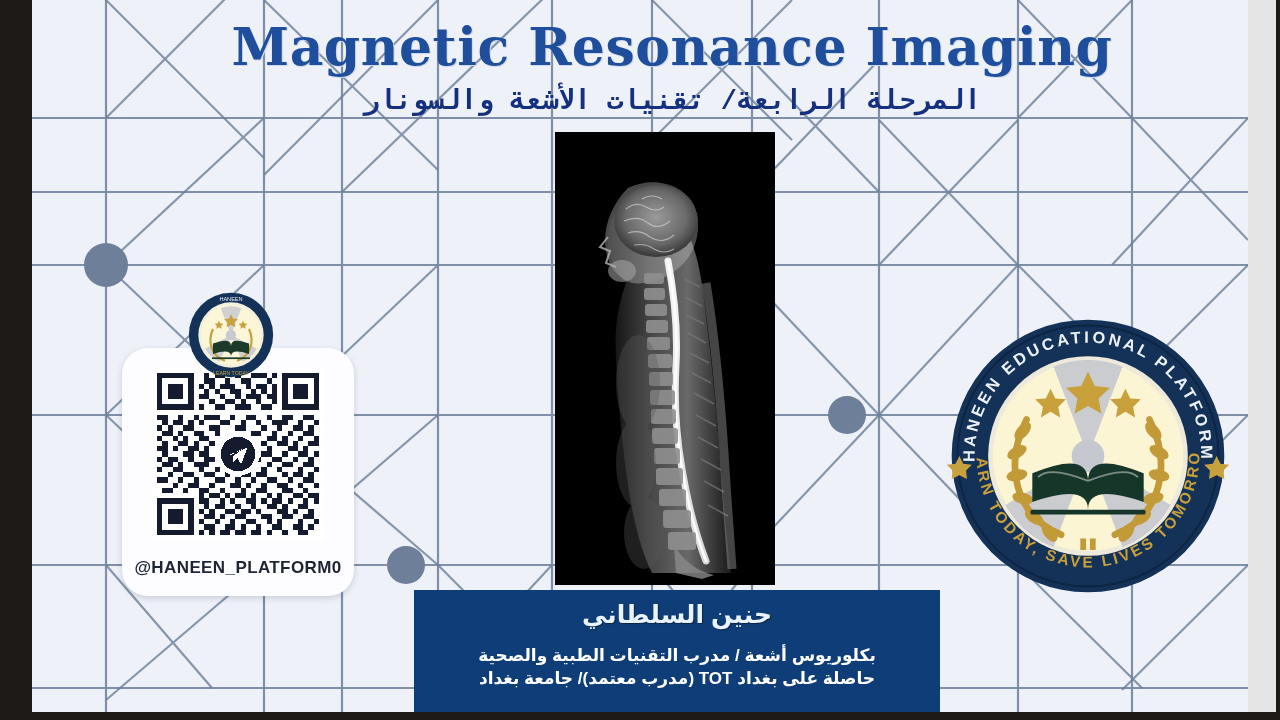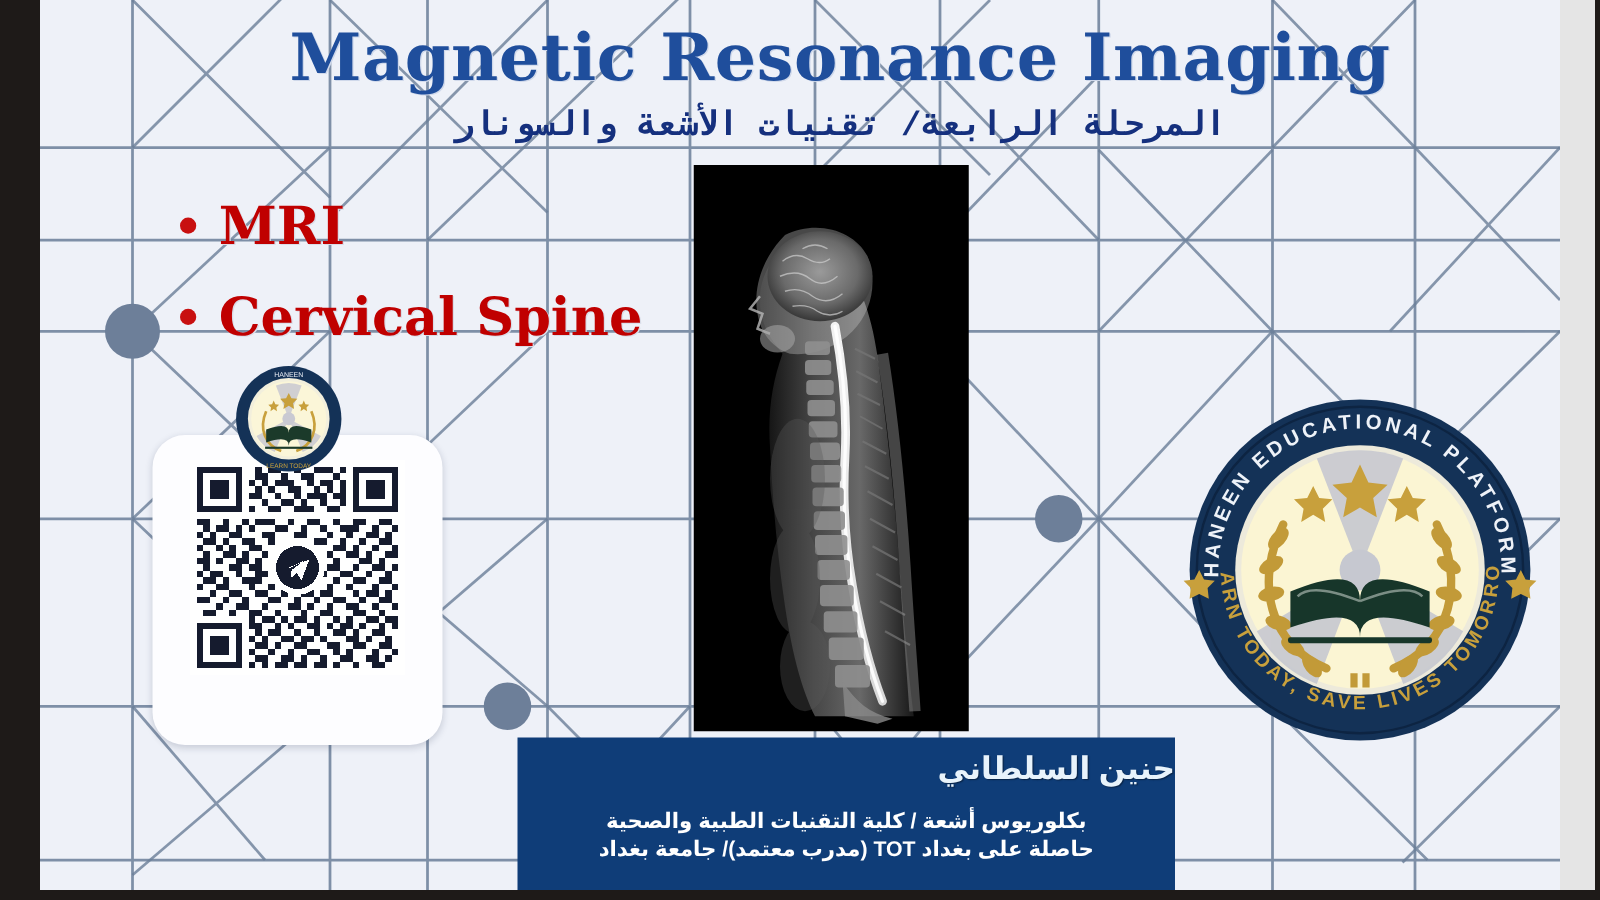--- a/index.html
+++ b/index.html
@@ -49,21 +49,21 @@
   .qr-handle{position:absolute;left:0;bottom:18px;width:232px;text-align:center;
              font-weight:700;font-size:17px;letter-spacing:.4px;color:#1d2433;}
 
   
   .badge-small{position:absolute;left:156px;top:292px;width:86px;height:86px;z-index:27;}
   .badge-large{position:absolute;left:912px;top:312px;width:288px;height:288px;z-index:24;}
 
   
   .banner{position:absolute;left:382px;top:590px;width:526px;height:122px;
           background:#0f3d78;z-index:30;
-          display:flex;flex-direction:column;justify-content:flex-start;
+          display:flex;flex-direction:column;align-items:center;justify-content:flex-start;
           padding-top:6px;box-sizing:border-box;}
   .banner .pname{direction:rtl;font-weight:700;font-size:25px;color:#e8f3fb;
                  text-shadow:1px 1px 1px rgba(0,0,0,.4);margin-top:4px;}
   .banner .pline{direction:rtl;font-weight:700;font-size:17px;color:#ffffff;
                  line-height:1.35;white-space:nowrap;}
   .banner .plines{margin-top:16px;text-align:center;}
 </style>
 </head>
 <body>
 
@@ -235,30 +235,20 @@
           <ellipse cx="88" cy="400" rx="20" ry="36"></ellipse>
         </g>
 
         <path d="M118 412 C128 428 140 438 158 442 L146 446 L120 440 Z" fill="#8a8a8a" opacity="0.8"></path>
       </svg>
     </div>
 
     <div class="title">Magnetic Resonance Imaging</div>
     <div class="subtitle">المرحلة الرابعة/ تقنيات الأشعة والسونار</div>
 
-    <div class="bullets">
-      <div class="bullet">
-        <span class="dot"></span>
-        <span class="txt">MRI</span>
-      </div>
-      <div class="bullet">
-        <span class="dot"></span>
-        <span class="txt">Cervical Spine</span>
-      </div>
-    </div>
 
     <svg class="badge-small" viewBox="0 0 200 200">
       <circle cx="100" cy="100" r="98" fill="#143257"></circle>
       <circle cx="100" cy="100" r="76" fill="#f2efdc"></circle>
       <circle cx="100" cy="100" r="70" fill="#fbf6d8"></circle>
       <g fill="#c9c9d2" opacity="0.85">
         <path d="M100 100 L76 38 a66 66 0 0 1 48 0 Z"></path>
         <path d="M100 100 L160 132 a66 66 0 0 1 -34 30 Z"></path>
         <path d="M100 100 L74 162 a66 66 0 0 1 -34 -30 Z"></path>
       </g>
@@ -513,20 +503,21 @@
           <rect x="25" y="31" width="1" height="1"></rect>
             <rect x="28" y="31" width="2" height="1"></rect>
         </g>
 
         <circle cx="16.5" cy="16.5" r="4.2" fill="#ffffff"></circle>
         <g>
           <circle cx="16.5" cy="16.5" r="3.3" fill="#151b2e"></circle>
           <path d="M14.9 16.6 l3.4 -1.3 -1.2 3.2 -0.7 -1.2 -0.9 0.8 0.1 -1.2 2.1 -1.6 -2.4 1.3 z" fill="#ffffff"></path>
         </g>
       </svg>
+      <div class="qr-handle">@HANEEN_PLATFORM0</div>
     </div>
 
     <svg class="badge-large" viewBox="0 0 300 300">
       <defs>
         <path id="arcTop" d="M150 150 m-118 0 a118 118 0 0 1 236 0" fill="none"></path>
         <path id="arcBot" d="M150 150 m-116 0 a116 116 0 0 0 232 0" fill="none"></path>
       </defs>
       <circle cx="150" cy="150" r="142" fill="#143257"></circle>
       <circle cx="150" cy="150" r="136" fill="none" stroke="#0d2442" stroke-width="2"></circle>
       <circle cx="150" cy="150" r="104" fill="#edeadb"></circle>
@@ -577,21 +568,21 @@
       </text>
       <g fill="#c8a03c">
         <path d="M16 150 l4 8 9 1 -6 6 1 9 -8 -4 -8 4 1 -9 -6 -6 9 -1z"></path>
         <path d="M284 150 l4 8 9 1 -6 6 1 9 -8 -4 -8 4 1 -9 -6 -6 9 -1z"></path>
       </g>
     </svg>
 
     <div class="banner">
       <div class="pname">حنين السلطاني</div>
       <div class="plines">
-        <div class="pline">بكلوريوس أشعة / كلية التقنيات الطبية  والصحية</div>
+        <div class="pline">بكلوريوس أشعة / مدرب التقنيات الطبية  والصحية</div>
         <div class="pline">حاصلة على بغداد TOT (مدرب معتمد)/ جامعة بغداد</div>
       </div>
     </div>
 
   </div>
 
   <div class="frame-left"></div>
   <div class="frame-right"></div>
   <div class="frame-bottom"></div>
 

